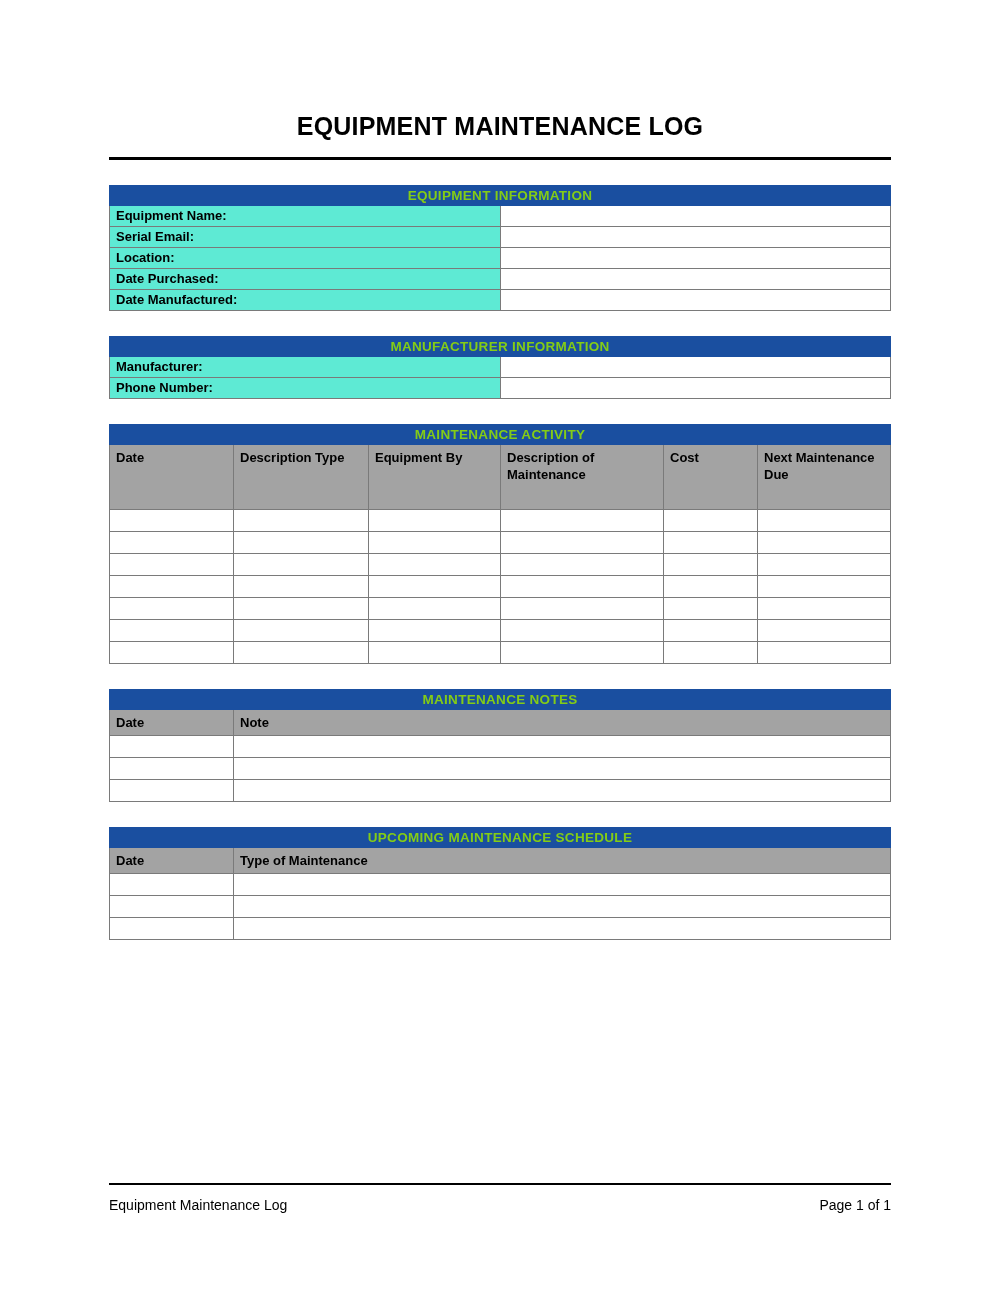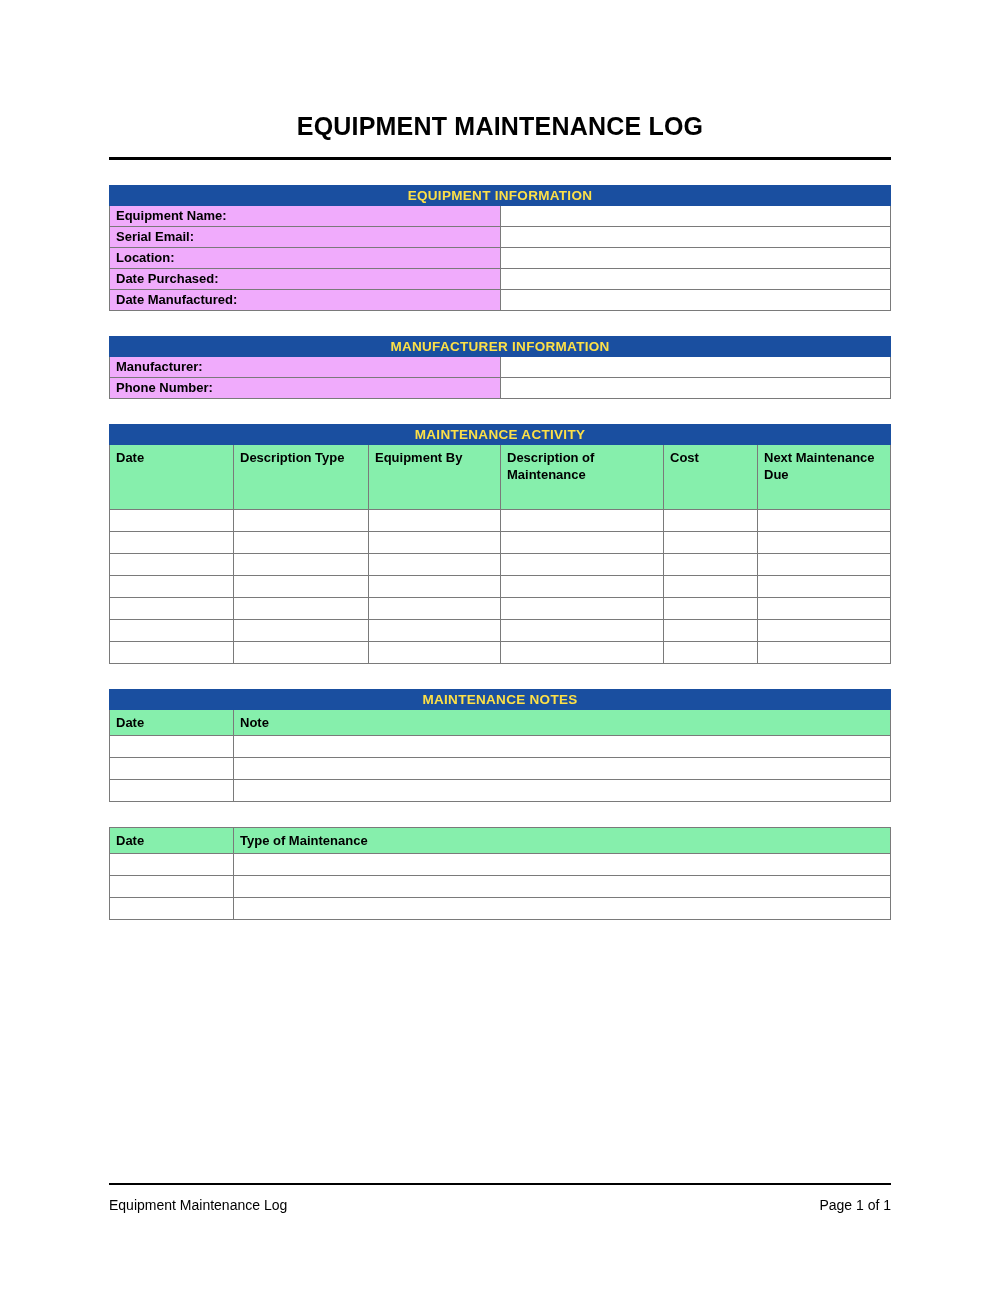--- a/index.html
+++ b/index.html
@@ -42,44 +42,44 @@
     table-layout: fixed;
     border: 1px solid #7a7a7a;
   }
   .form-table td, .form-table th {
     border: 1px solid #7a7a7a;
     padding: 0;
     vertical-align: top;
   }
   .banner {
     background: #1A4FA0;
-    color: #fde047;
+    color: #84cc16;
     font-size: 13.5px;
     font-weight: bold;
     text-align: center;
     letter-spacing: 0.3px;
     height: 19px;
     line-height: 19px;
     border: 1px solid #1A4FA0 !important;
     padding: 0 !important;
     vertical-align: middle !important;
   }
   .lbl {
-    background: #f0abfc;
+    background: #5eead4;
     font-size: 13px;
     font-weight: bold;
     padding: 2px 0 2px 6px !important;
     vertical-align: middle !important;
     line-height: 16px;
   }
   .val {
     background: #ffffff;
   }
   .colhead {
-    background: #86efac;
+    background: #a3a3a3;
     font-size: 13px;
     font-weight: bold;
     text-align: left;
     padding: 4px 0 4px 6px !important;
     line-height: 17px;
     vertical-align: top !important;
   }
   .blank-row td {
     height: 22px;
     background: #ffffff;
@@ -275,20 +275,23 @@
   </table>
 
   <div class="sec-gap"></div>
 
   <table class="form-table">
     <colgroup>
         <col style="width:124px">
         <col>
       </colgroup>
     <tbody>
+      <tr>
+        <td class="banner" colspan="2">UPCOMING MAINTENANCE SCHEDULE</td>
+      </tr>
       <tr class="notes-head">
         <td class="colhead">Date</td>
         <td class="colhead">Type of Maintenance</td>
       </tr>
       <tr class="blank-row">
         <td></td>
         <td></td>
       </tr>
       <tr class="blank-row">
         <td></td>

